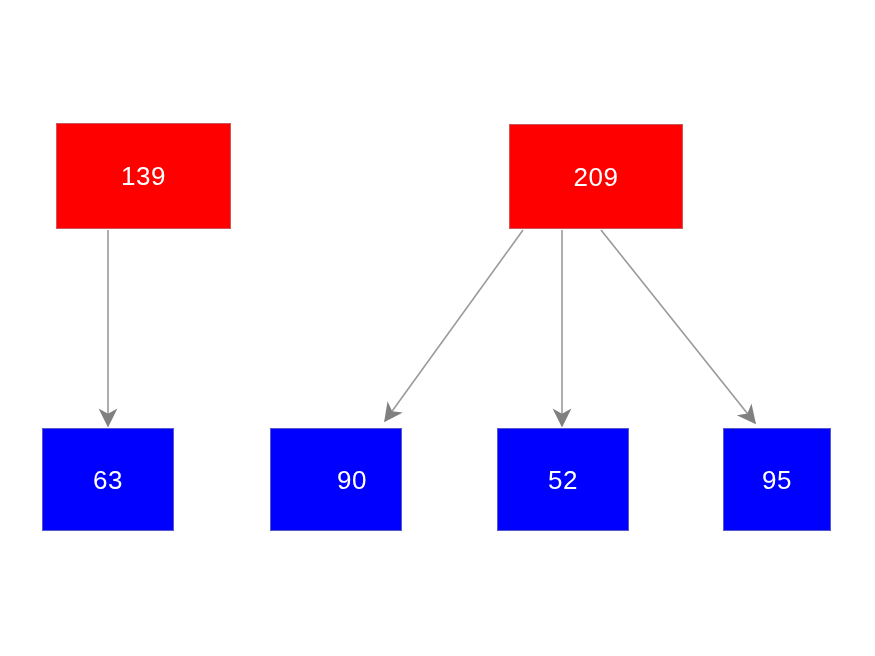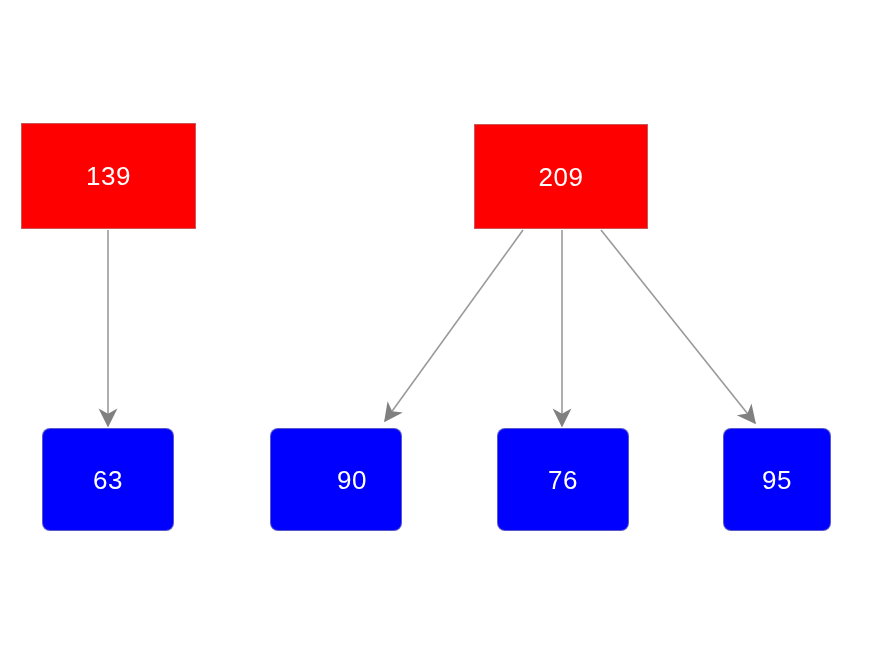--- a/index.html
+++ b/index.html
@@ -31,22 +31,22 @@
     display: flex;
     align-items: center;
     justify-content: center;
     color: #ffffff;
     font-size: 26px;
     line-height: 1;
     letter-spacing: 0.5px;
     border: 1px solid rgba(160,160,160,0.55);
     user-select: none;
   }
-  .node.red   { background: #ff0000; }
-  .node.blue  { background: #0000ff; border-radius: 8px; }
+  .node.red   { background: #ff0000; margin-left: 35px; }
+  .node.blue  { background: #0000ff; }
   .node-label { pointer-events: none; }
 </style>
 </head>
 <body>
 
 <div id="canvas">
 
   <svg id="edge-layer" viewBox="0 0 875 656" width="875" height="656" xmlns="http://www.w3.org/2000/svg">
     <defs>
       <marker id="arrowhead" markerWidth="13" markerHeight="13" refX="11.2" refY="6.5" orient="auto" markerUnits="strokeWidth">
@@ -71,20 +71,20 @@
 
   <div class="node blue" style="left:42px; top:428px; width:132px; height:103px;">
     <span class="node-label">63</span>
   </div>
 
   <div class="node blue" style="left:270px; top:428px; width:132px; height:103px;padding-left:32px;">
     <span class="node-label">90</span>
   </div>
 
   <div class="node blue" style="left:497px; top:428px; width:132px; height:103px;">
-    <span class="node-label">76</span>
+    <span class="node-label">52</span>
   </div>
 
   <div class="node blue" style="left:723px; top:428px; width:108px; height:103px;">
     <span class="node-label">95</span>
   </div>
 
 </div>
 
 </body></html>

